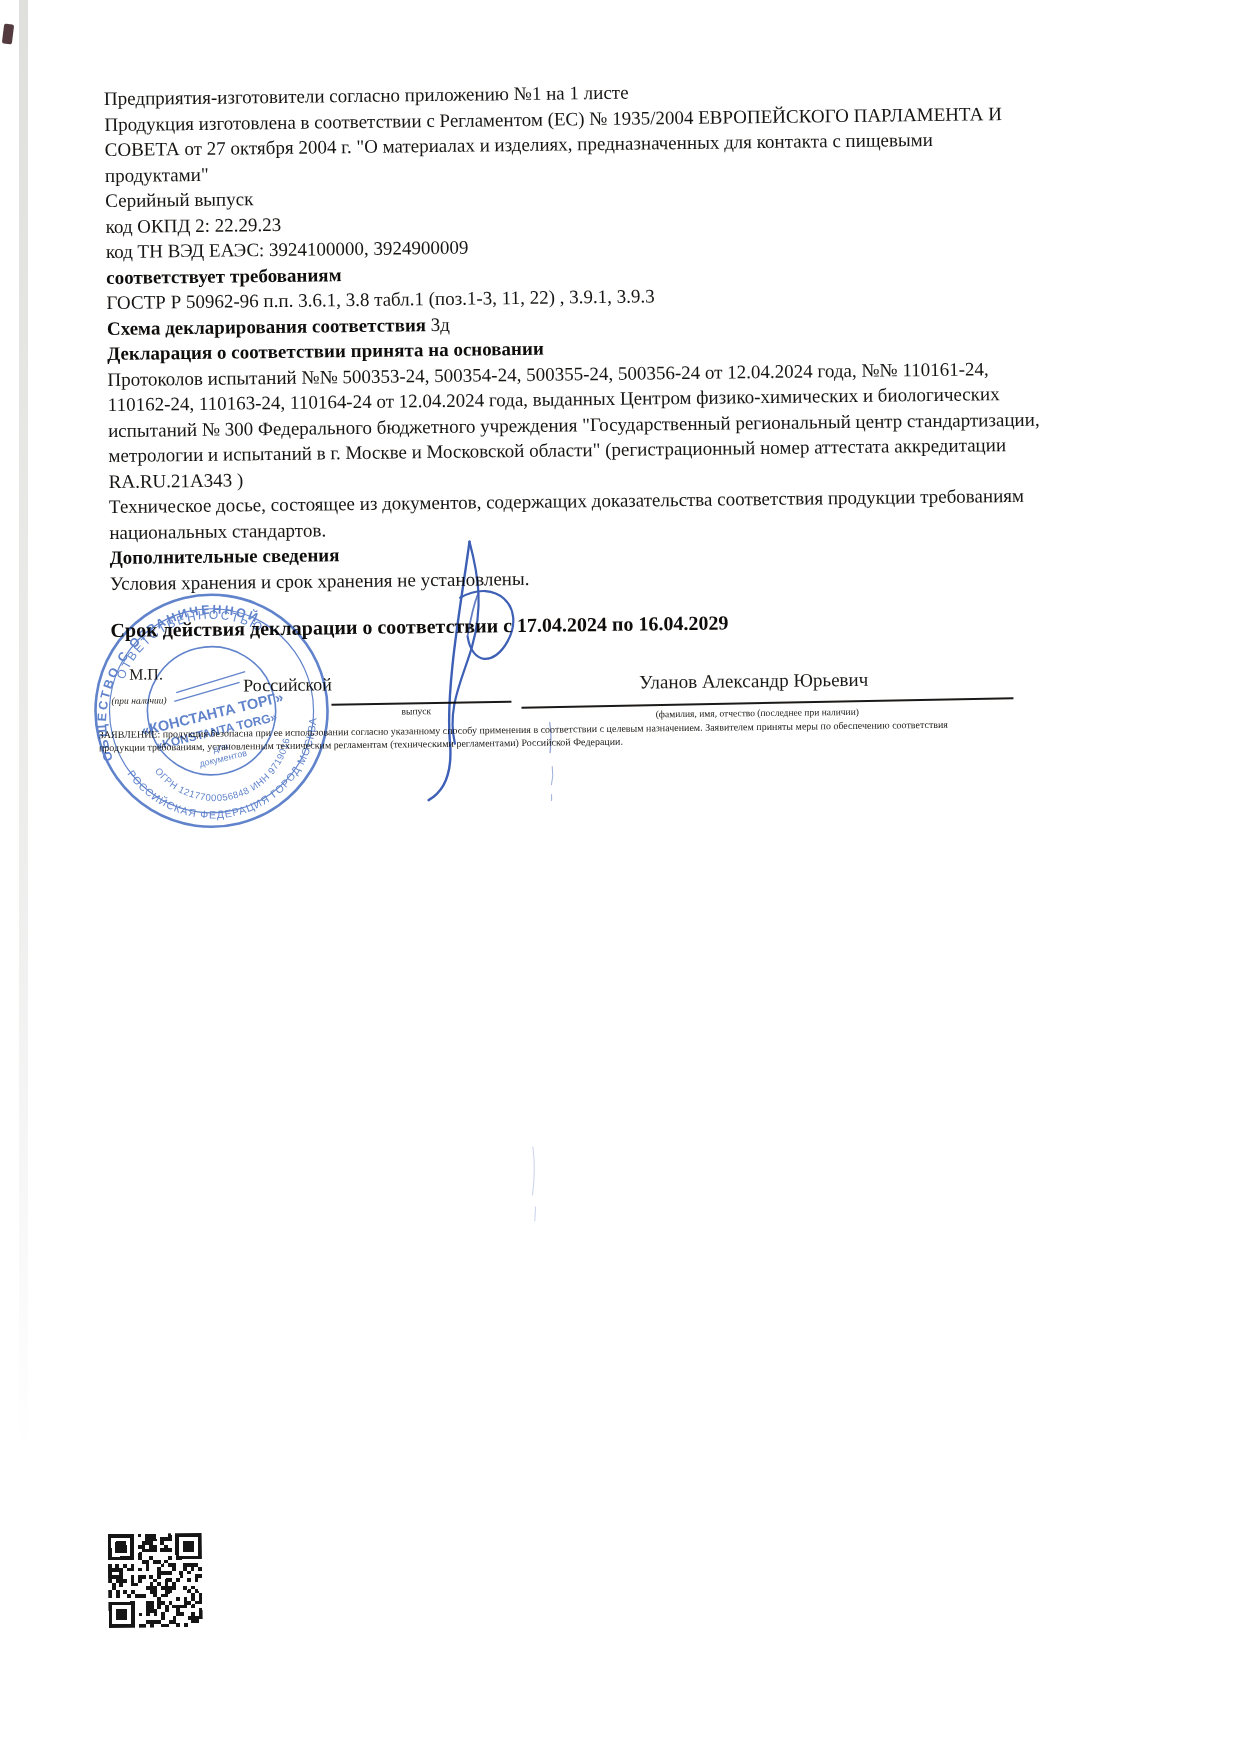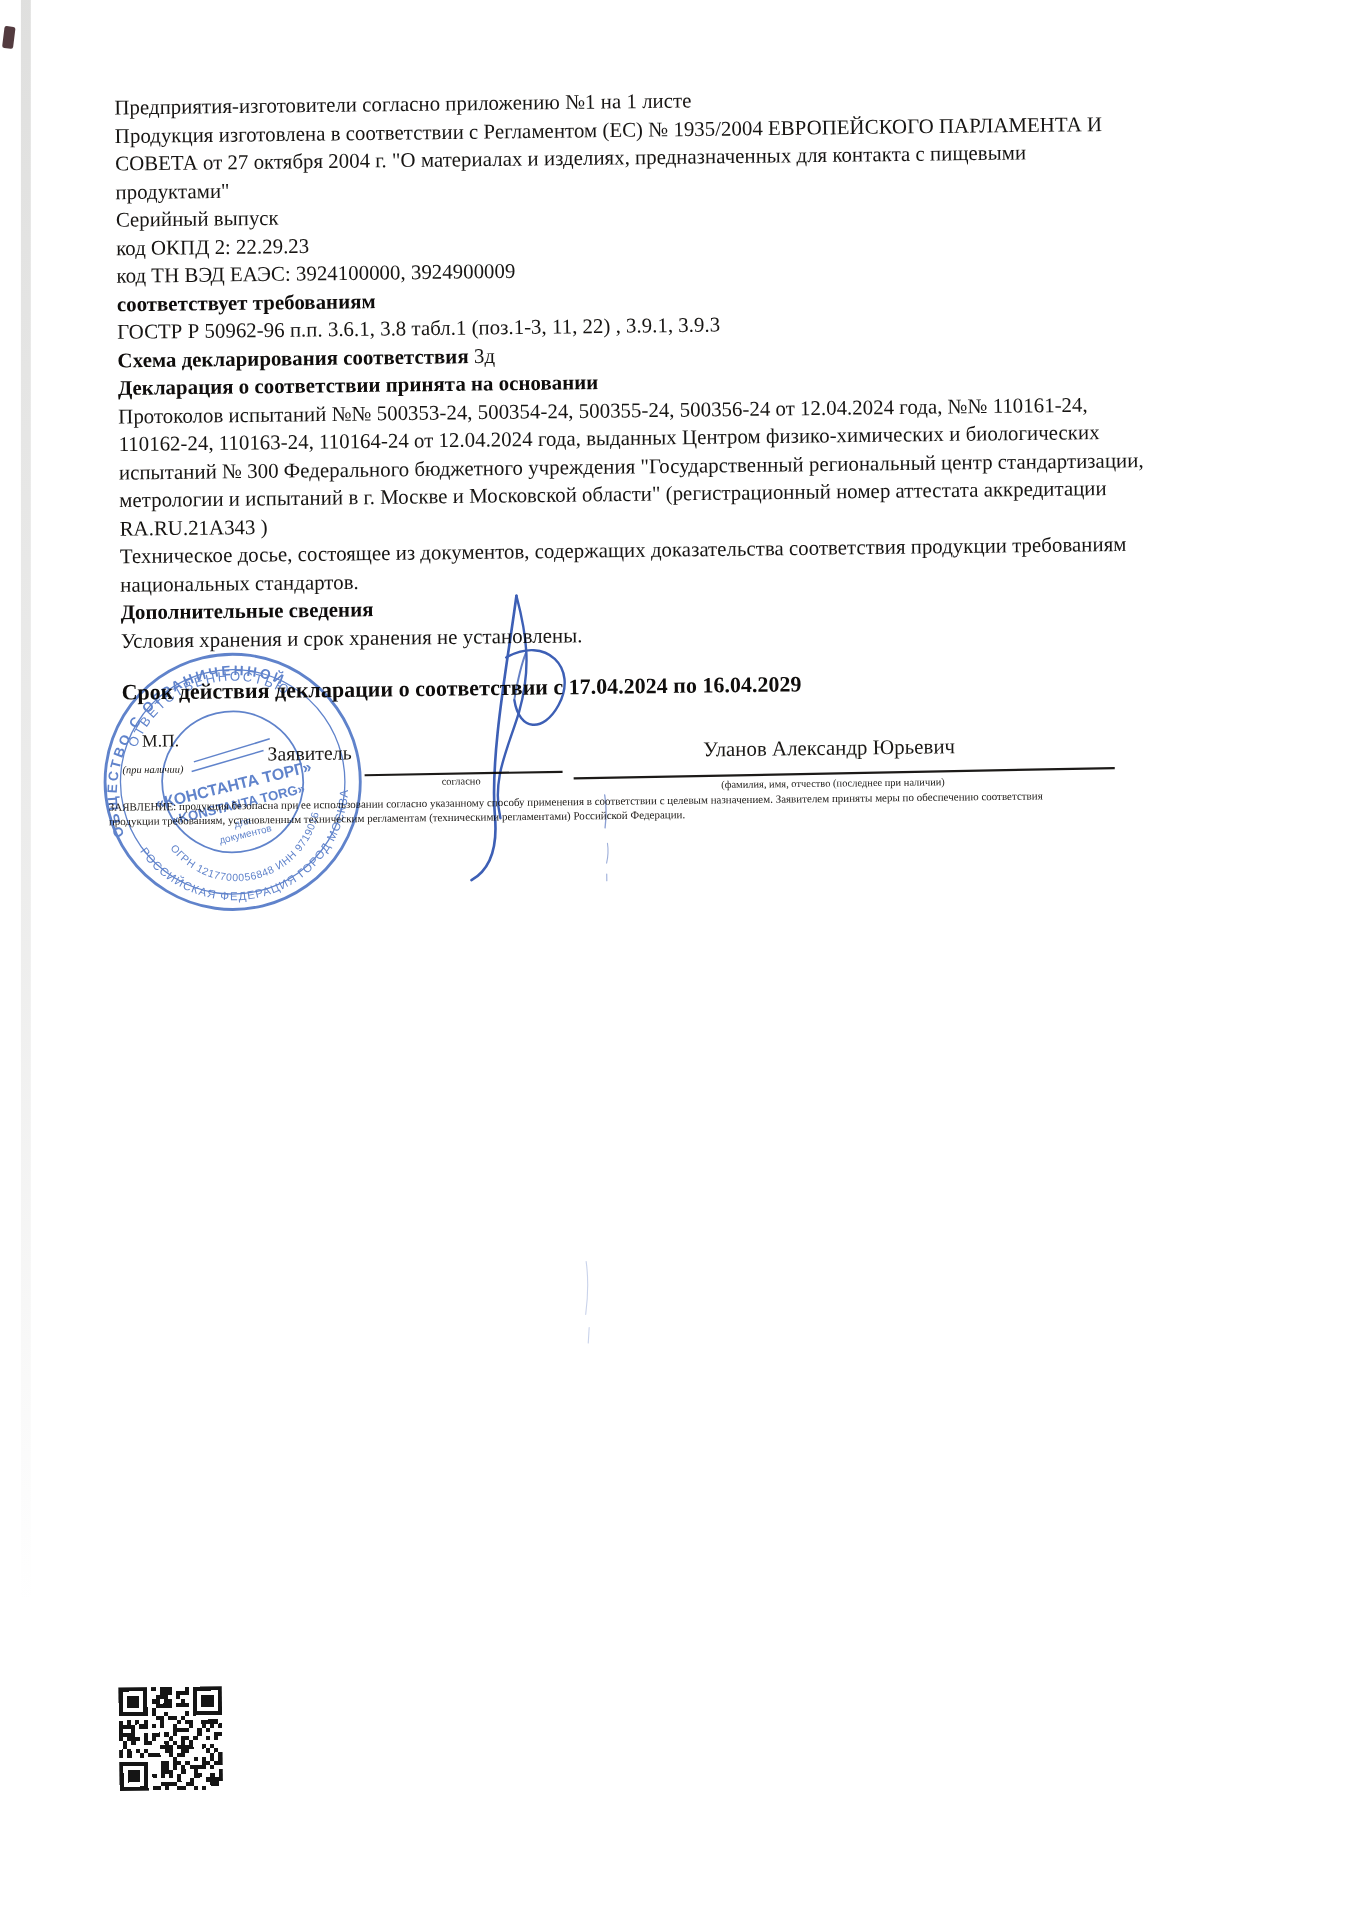--- a/index.html
+++ b/index.html
@@ -75,23 +75,23 @@
       <p><b>Декларация о соответствии принята на основании</b><span></span></p>
       <p><b></b><span>Протоколов испытаний №№ 500353-24, 500354-24, 500355-24, 500356-24 от 12.04.2024 года, №№ 110161-24, 110162-24, 110163-24, 110164-24 от 12.04.2024 года, выданных Центром физико-химических и биологических испытаний № 300 Федерального бюджетного учреждения "Государственный региональный центр стандартизации, метрологии и испытаний в г. Москве и Московской области" (регистрационный номер аттестата аккредитации RA.RU.21А343 )</span></p>
       <p><b></b><span>Техническое досье, состоящее из документов, содержащих доказательства соответствия продукции требованиям национальных стандартов.</span></p>
       <p><b>Дополнительные сведения</b><span></span></p>
       <p><b></b><span>Условия хранения и срок хранения не установлены.</span></p>
       <p class="validity"><b>Срок действия декларации о соответствии с 17.04.2024 по 16.04.2029</b></p>
     </div>
 
     <div class="abs mp">М.П.</div>
     <div class="abs mp-note">(при наличии)</div>
-    <div class="abs applicant">Заявитель</div>
+    <div class="abs applicant">Российской</div>
     <div class="abs sig-line"></div>
-    <div class="abs sig-caption">согласно</div>
+    <div class="abs sig-caption">выпуск</div>
     <div class="abs name">Уланов Александр Юрьевич</div>
     <div class="abs name-line"></div>
     <div class="abs name-caption">(фамилия, имя, отчество (последнее при наличии)</div>
     <div class="abs statement">ЗАЯВЛЕНИЕ: продукция безопасна при ее использовании согласно указанному способу применения в соответствии с целевым назначением. Заявителем приняты меры по обеспечению соответствия продукции требованиям, установленным техническим регламентам (техническими регламентами) Российской Федерации.</div>
 
     <svg class="stamp" viewBox="0 0 252 252">
       <defs>
         <path id="arcTop" d="M 20 158 A 108 108 0 1 1 232 158"></path>
         <path id="arcMid" d="M 38 95 A 94 94 0 0 1 214 95"></path>
         <path id="arcBot" d="M 24 150 A 104 104 0 0 0 228 150"></path>

